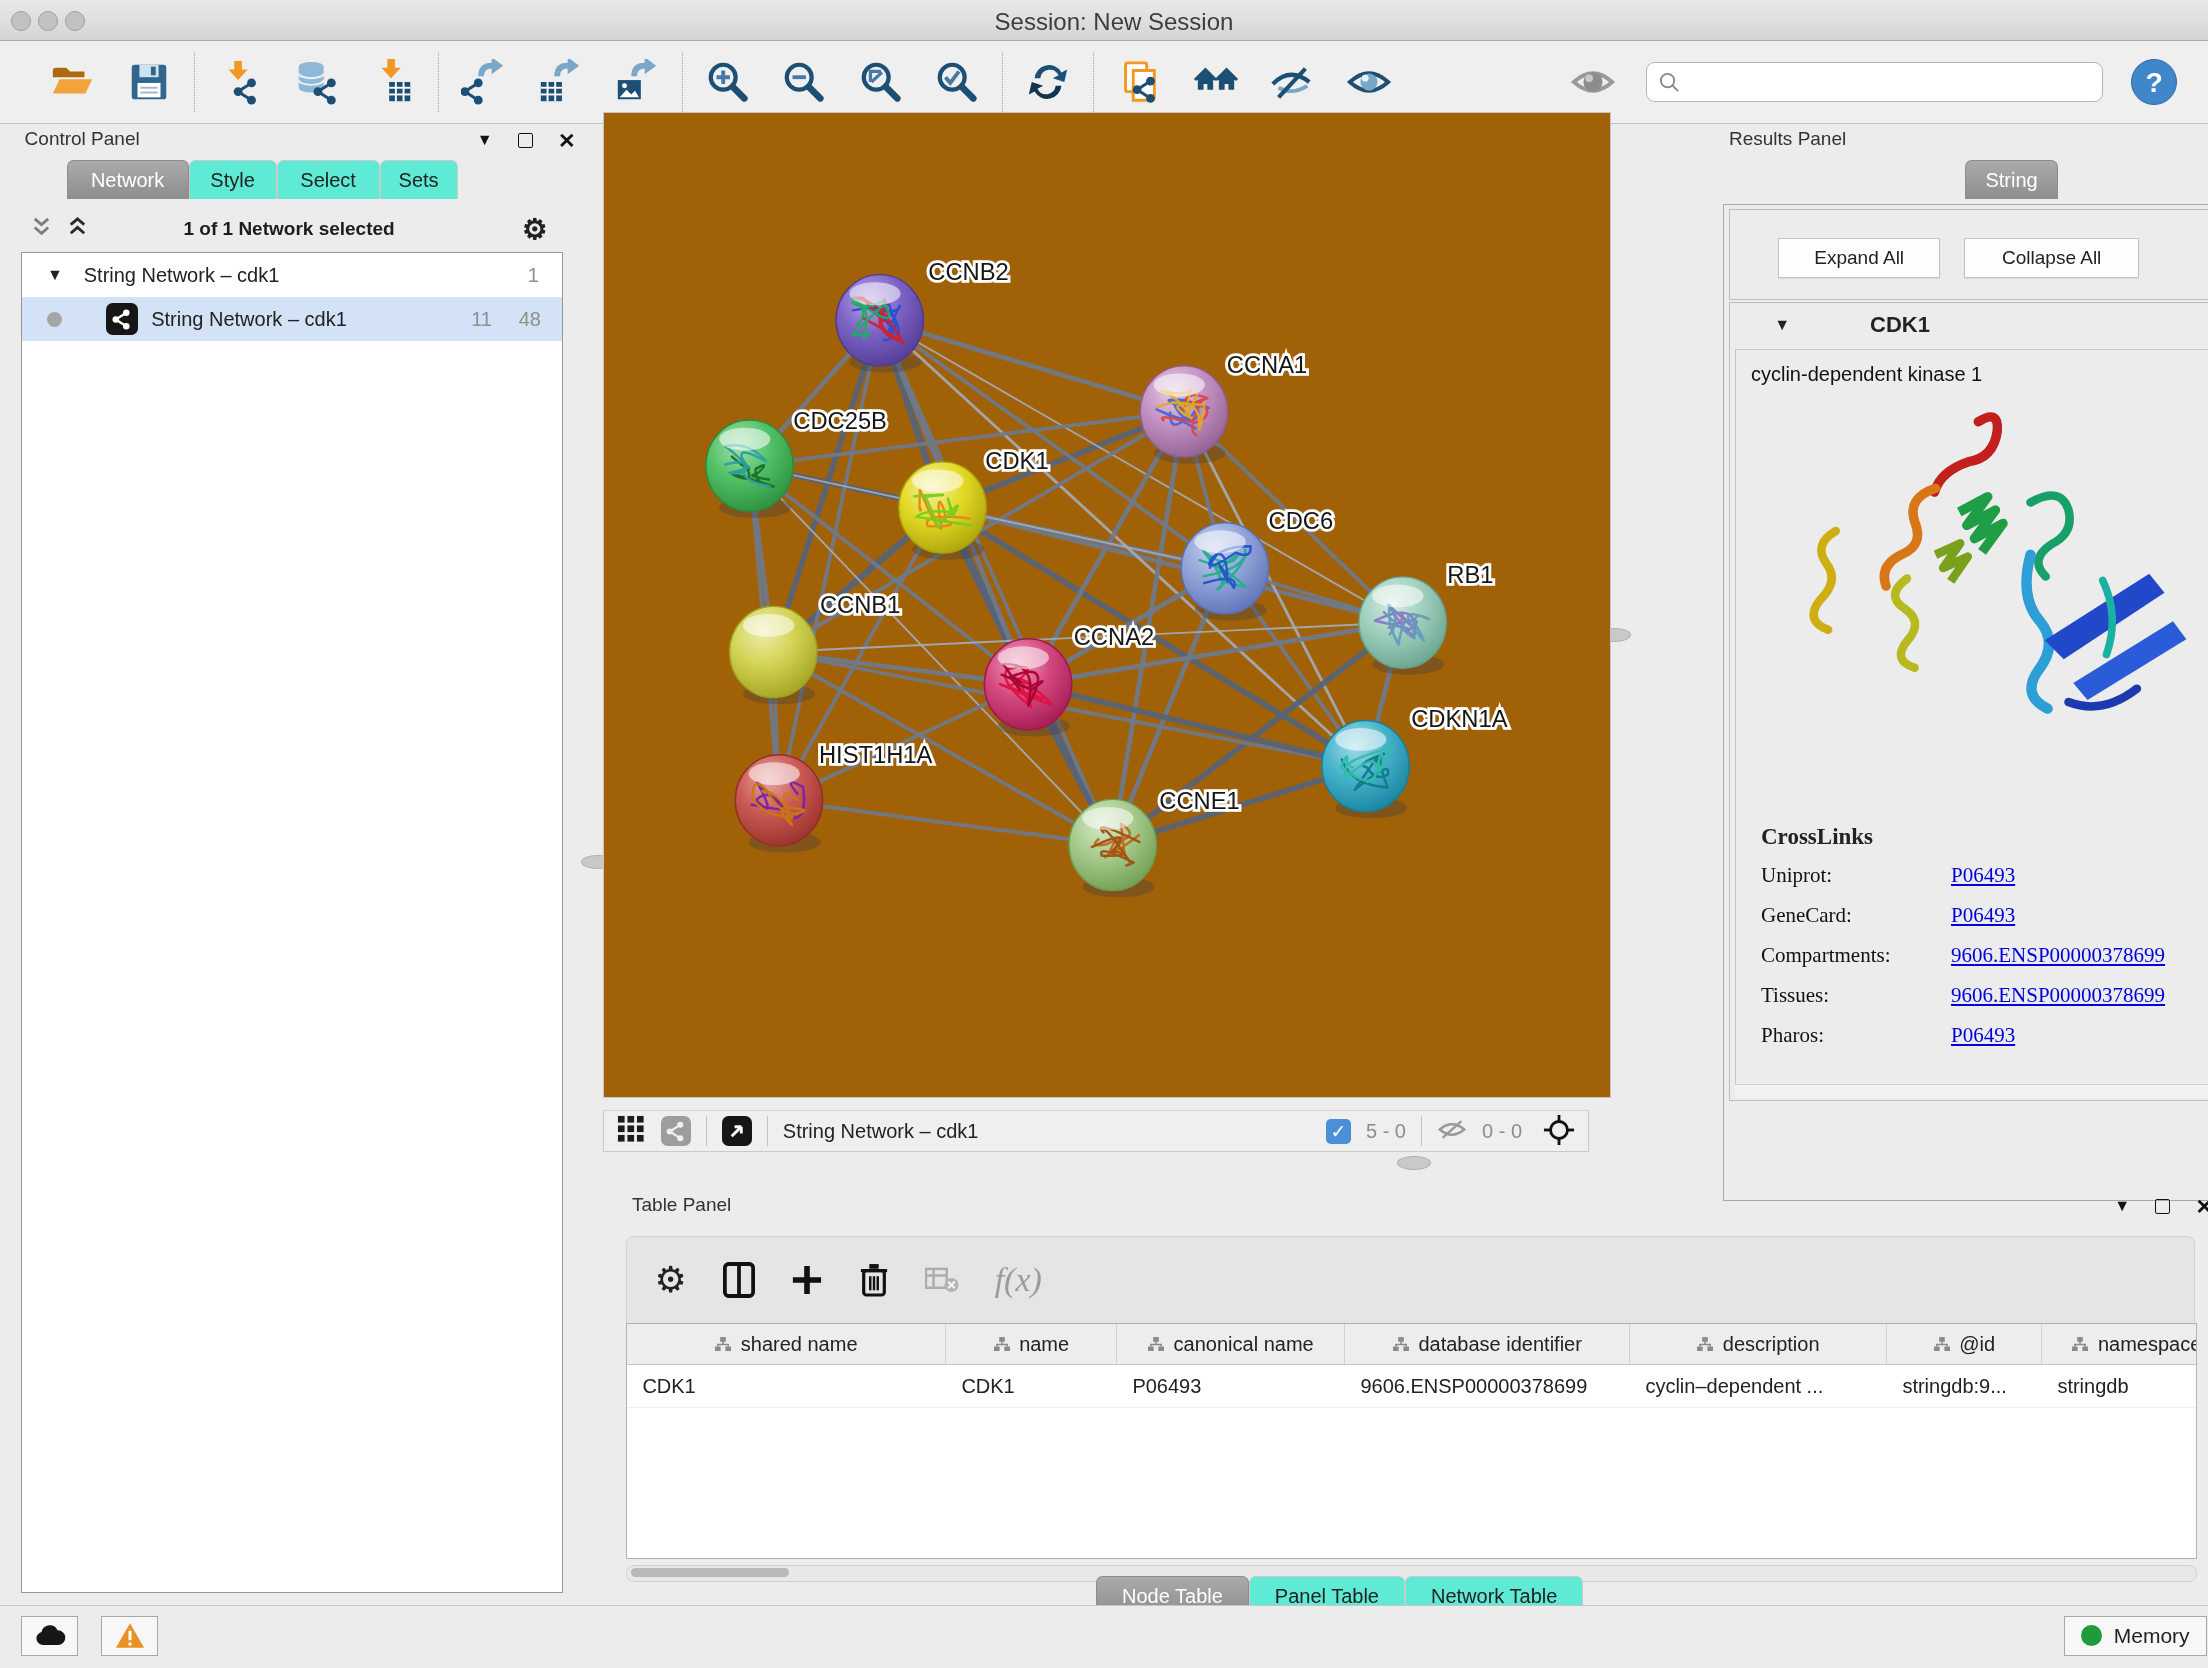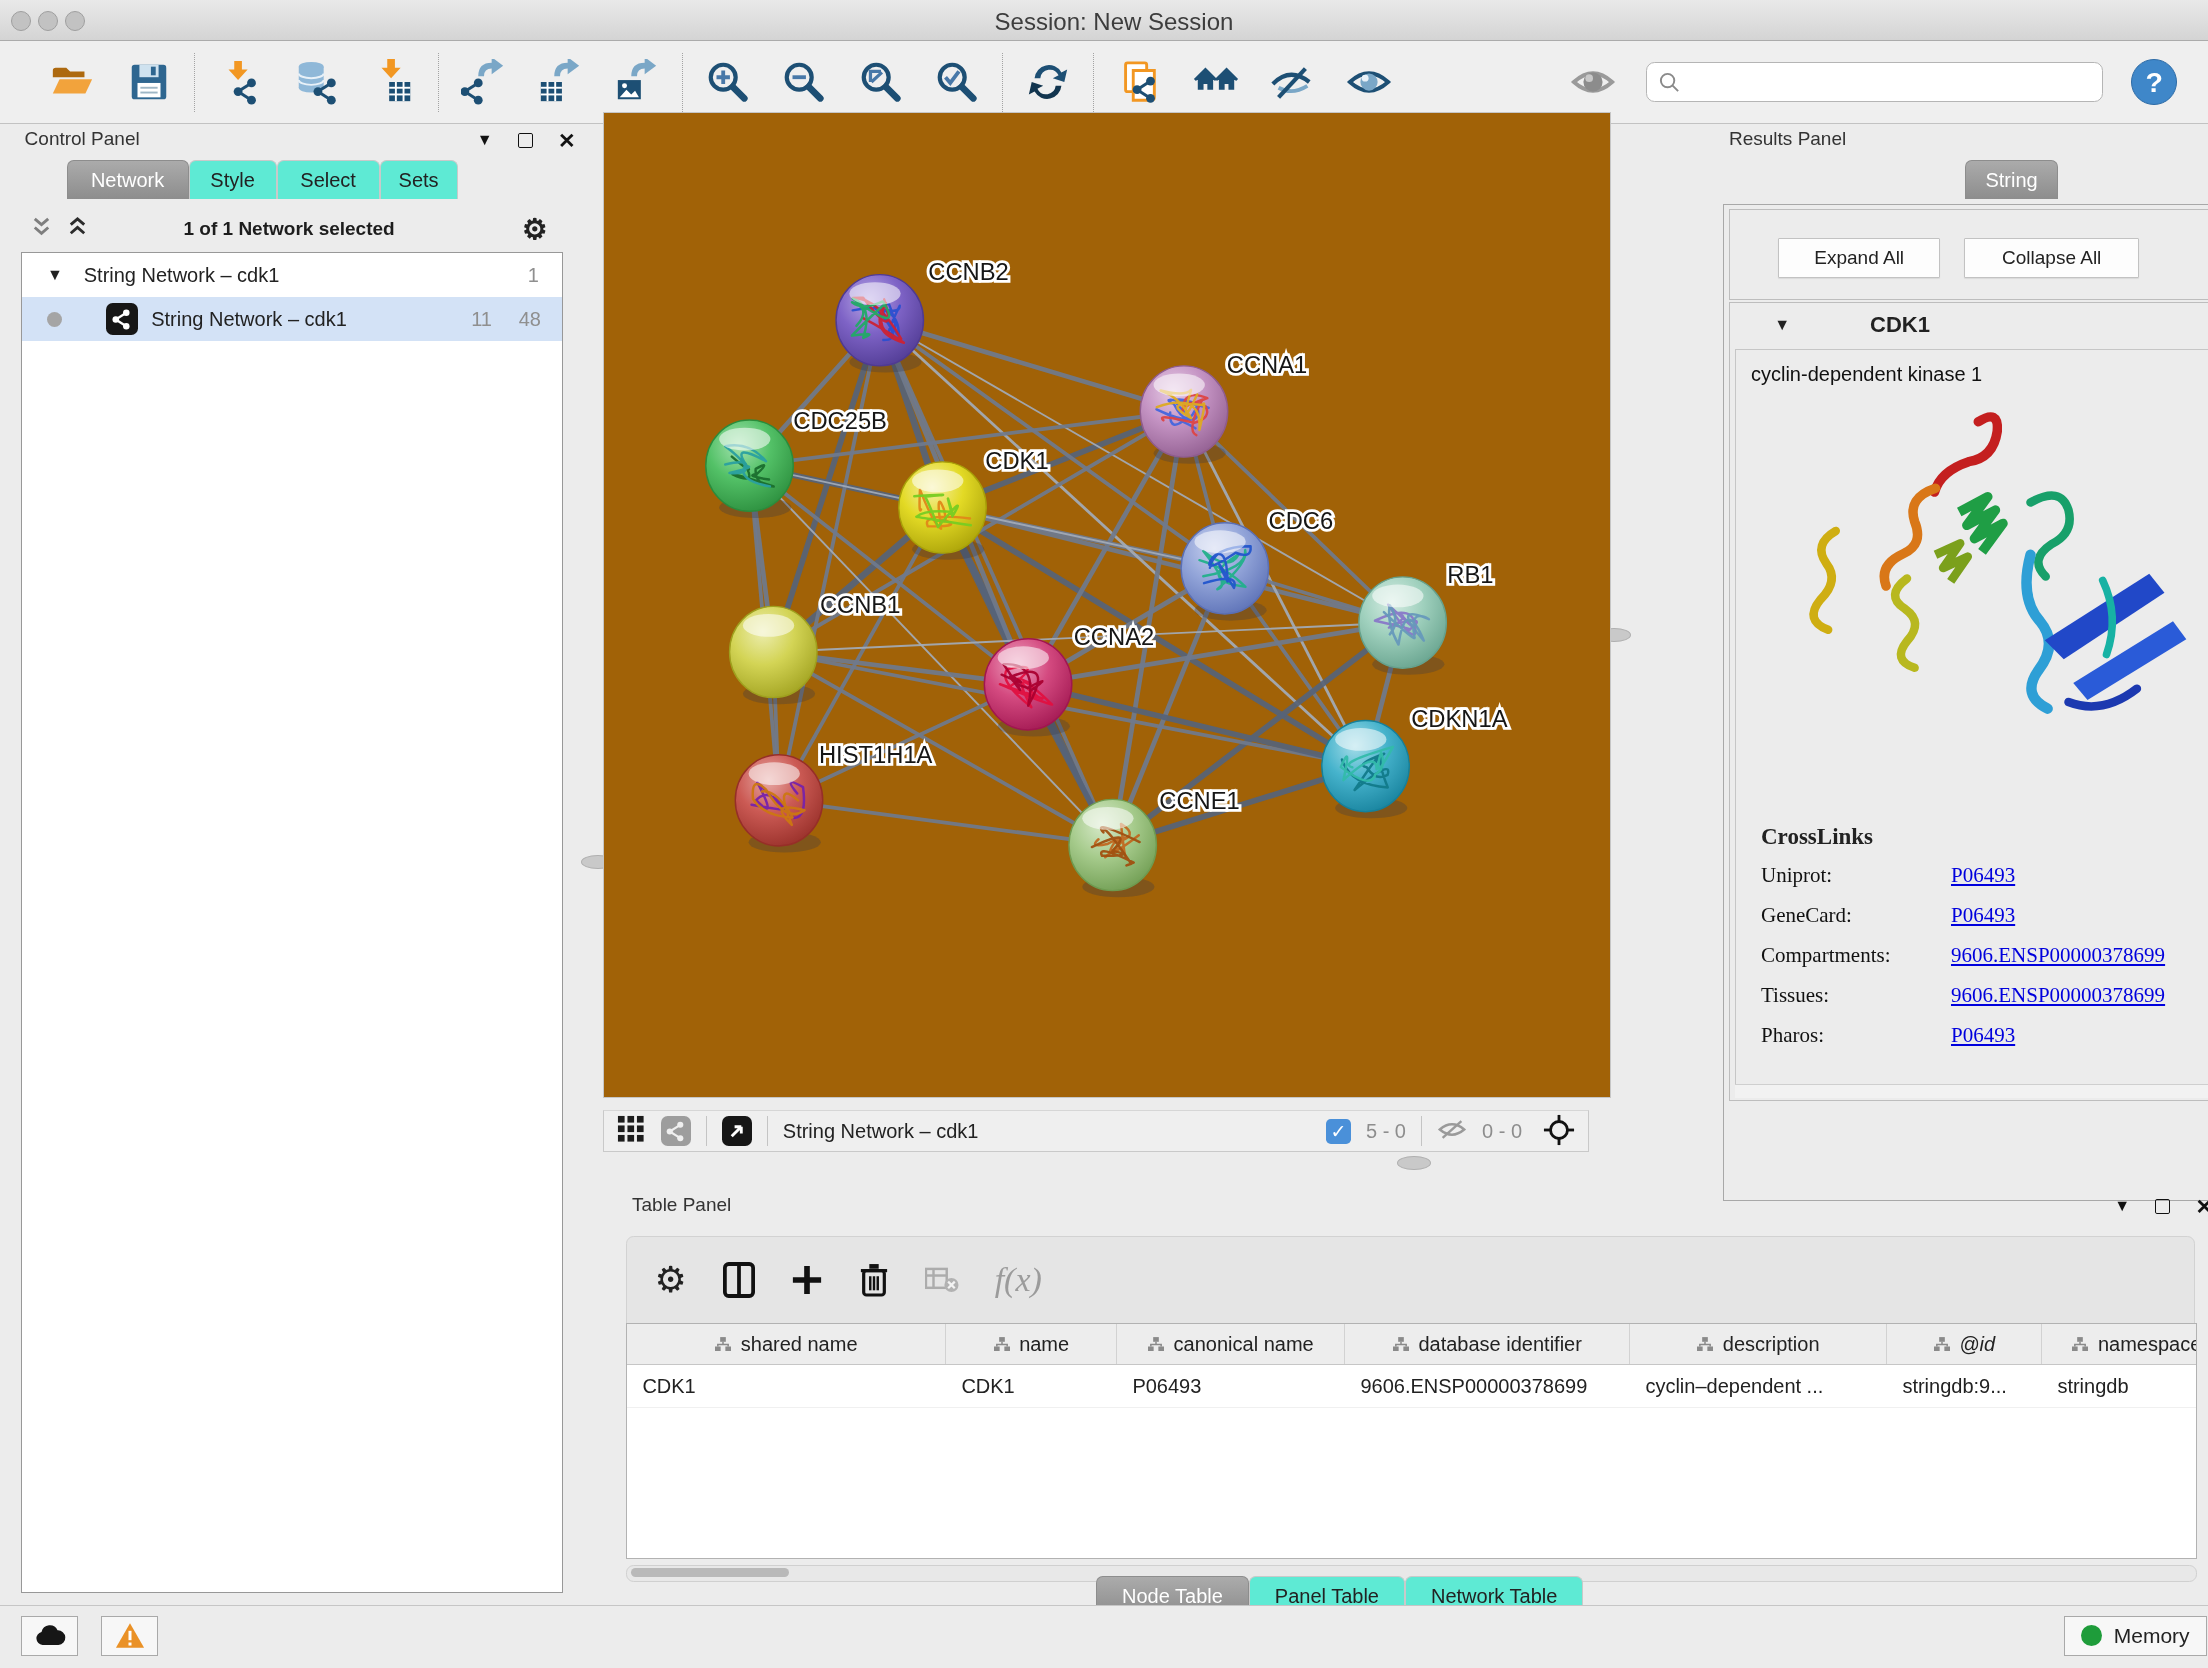--- a/index.html
+++ b/index.html
@@ -810,21 +810,21 @@
           <svg width="16" height="14.3" viewBox="0 0 17 15">
             <g fill="#8a8a8a">
               <rect x="5.5" y="0" width="6" height="5"></rect>
               <rect x="0" y="10" width="6" height="5"></rect>
               <rect x="11" y="10" width="6" height="5"></rect>
               <path d="M8.5 5 v3 M3 10 V8 h11 v2" stroke="#8a8a8a" stroke-width="1.6" fill="none"></path>
             </g>
           </svg>
           <span>description</span>
         </div>
-        <div class="th" style="width: 155px; font-style: italic;">
+        <div class="th" style="width: 155px;">
           <svg width="16" height="14.3" viewBox="0 0 17 15">
             <g fill="#8a8a8a">
               <rect x="5.5" y="0" width="6" height="5"></rect>
               <rect x="0" y="10" width="6" height="5"></rect>
               <rect x="11" y="10" width="6" height="5"></rect>
               <path d="M8.5 5 v3 M3 10 V8 h11 v2" stroke="#8a8a8a" stroke-width="1.6" fill="none"></path>
             </g>
           </svg>
           <span>@id</span>
         </div>

